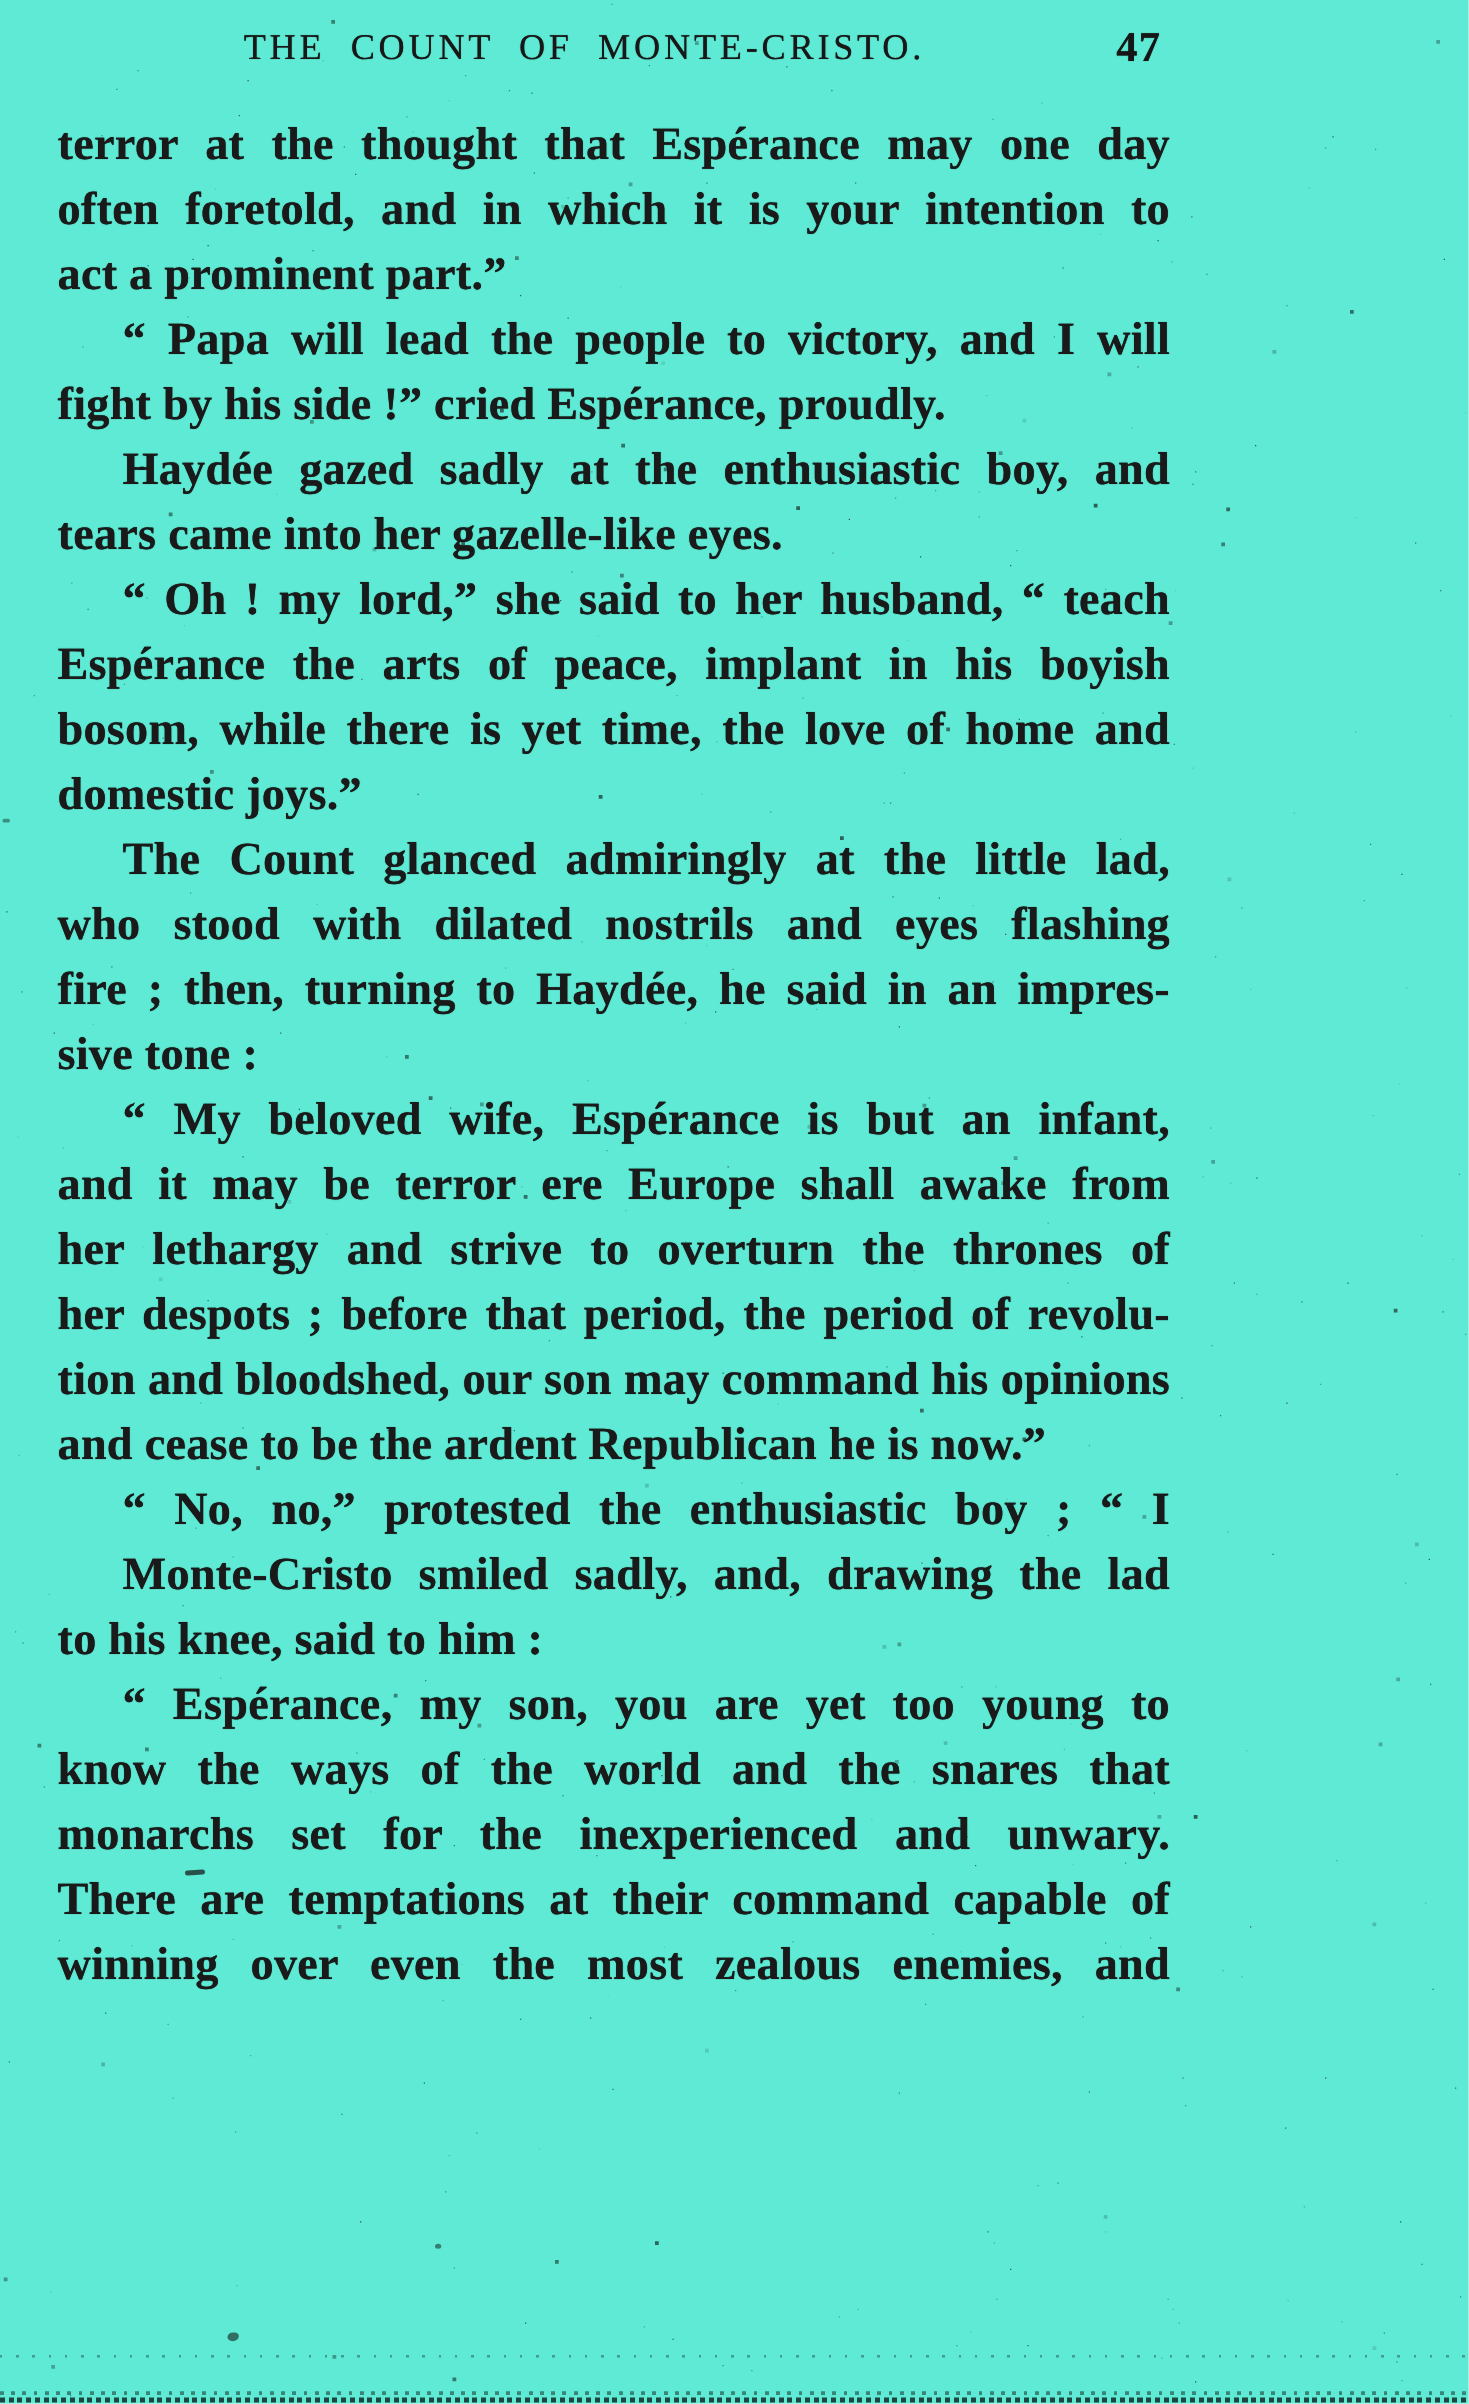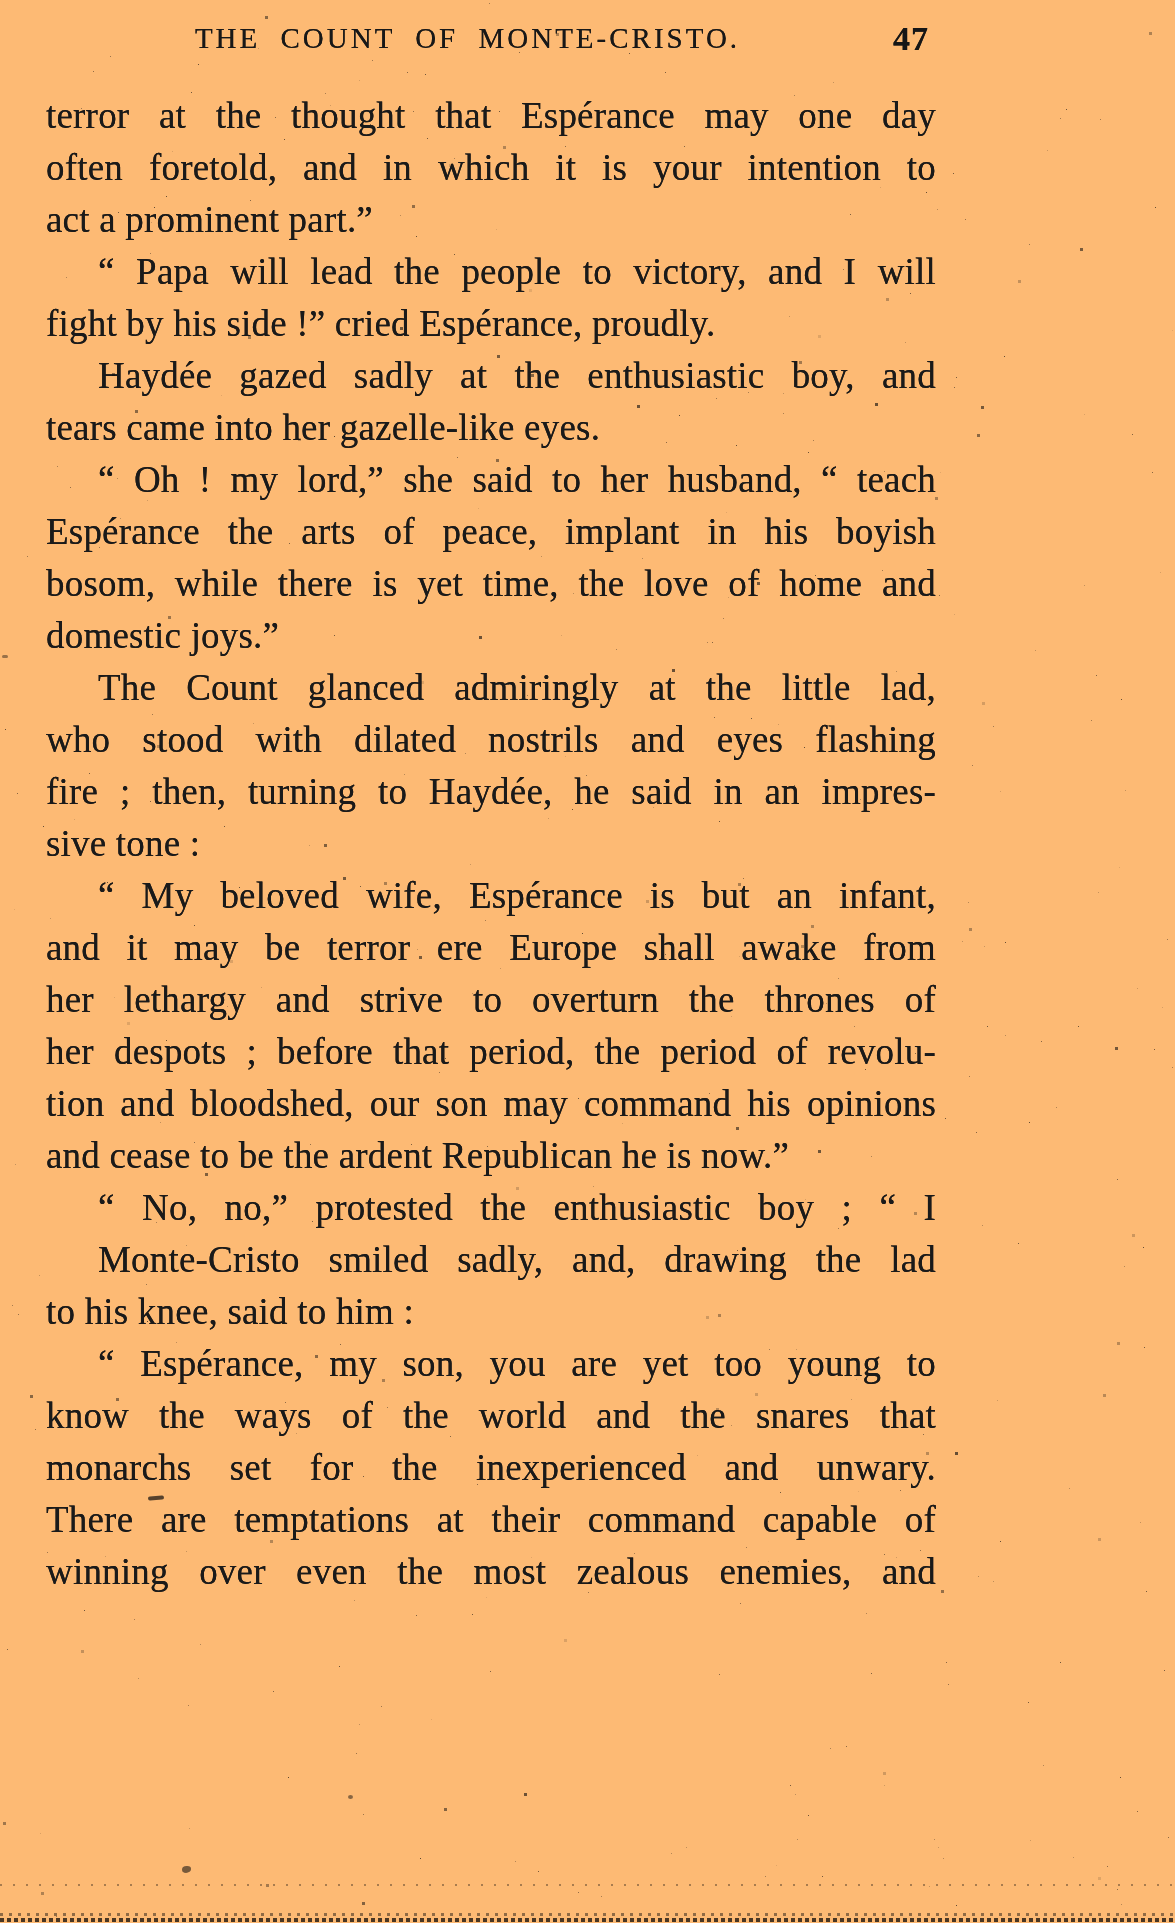--- a/index.html
+++ b/index.html
@@ -4,21 +4,21 @@
 <style>
   html, body {
     margin: 0;
     padding: 0;
     background: #ffffff;
   }
   .page {
     position: relative;
     width: 1175px;
     height: 1923px;
-    background: #fdba74;
+    background: #5eead4;
     overflow: hidden;
     font-family: "Liberation Serif", "DejaVu Serif", serif;
     color: #1a1a1a;
   }
   .header {
     position: absolute;
     top: 22px;
     left: 0;
     width: 935px;
     text-align: center;
@@ -51,20 +51,21 @@
   .line {
     height: 52px;
     line-height: 52px;
     font-size: 37px;
     letter-spacing: 0.2px;
     text-align: justify;
     text-align-last: justify;
     text-justify: inter-word;
     white-space: normal;
     text-shadow: 0 0 0.6px rgba(15,15,15,.9);
+    font-weight: bold;
   }
   .line.left {
     text-align: right;
     text-align-last: left;
   }
   .line.ind {
     text-indent: 52px;
   }
   .speck {
     position: absolute;

